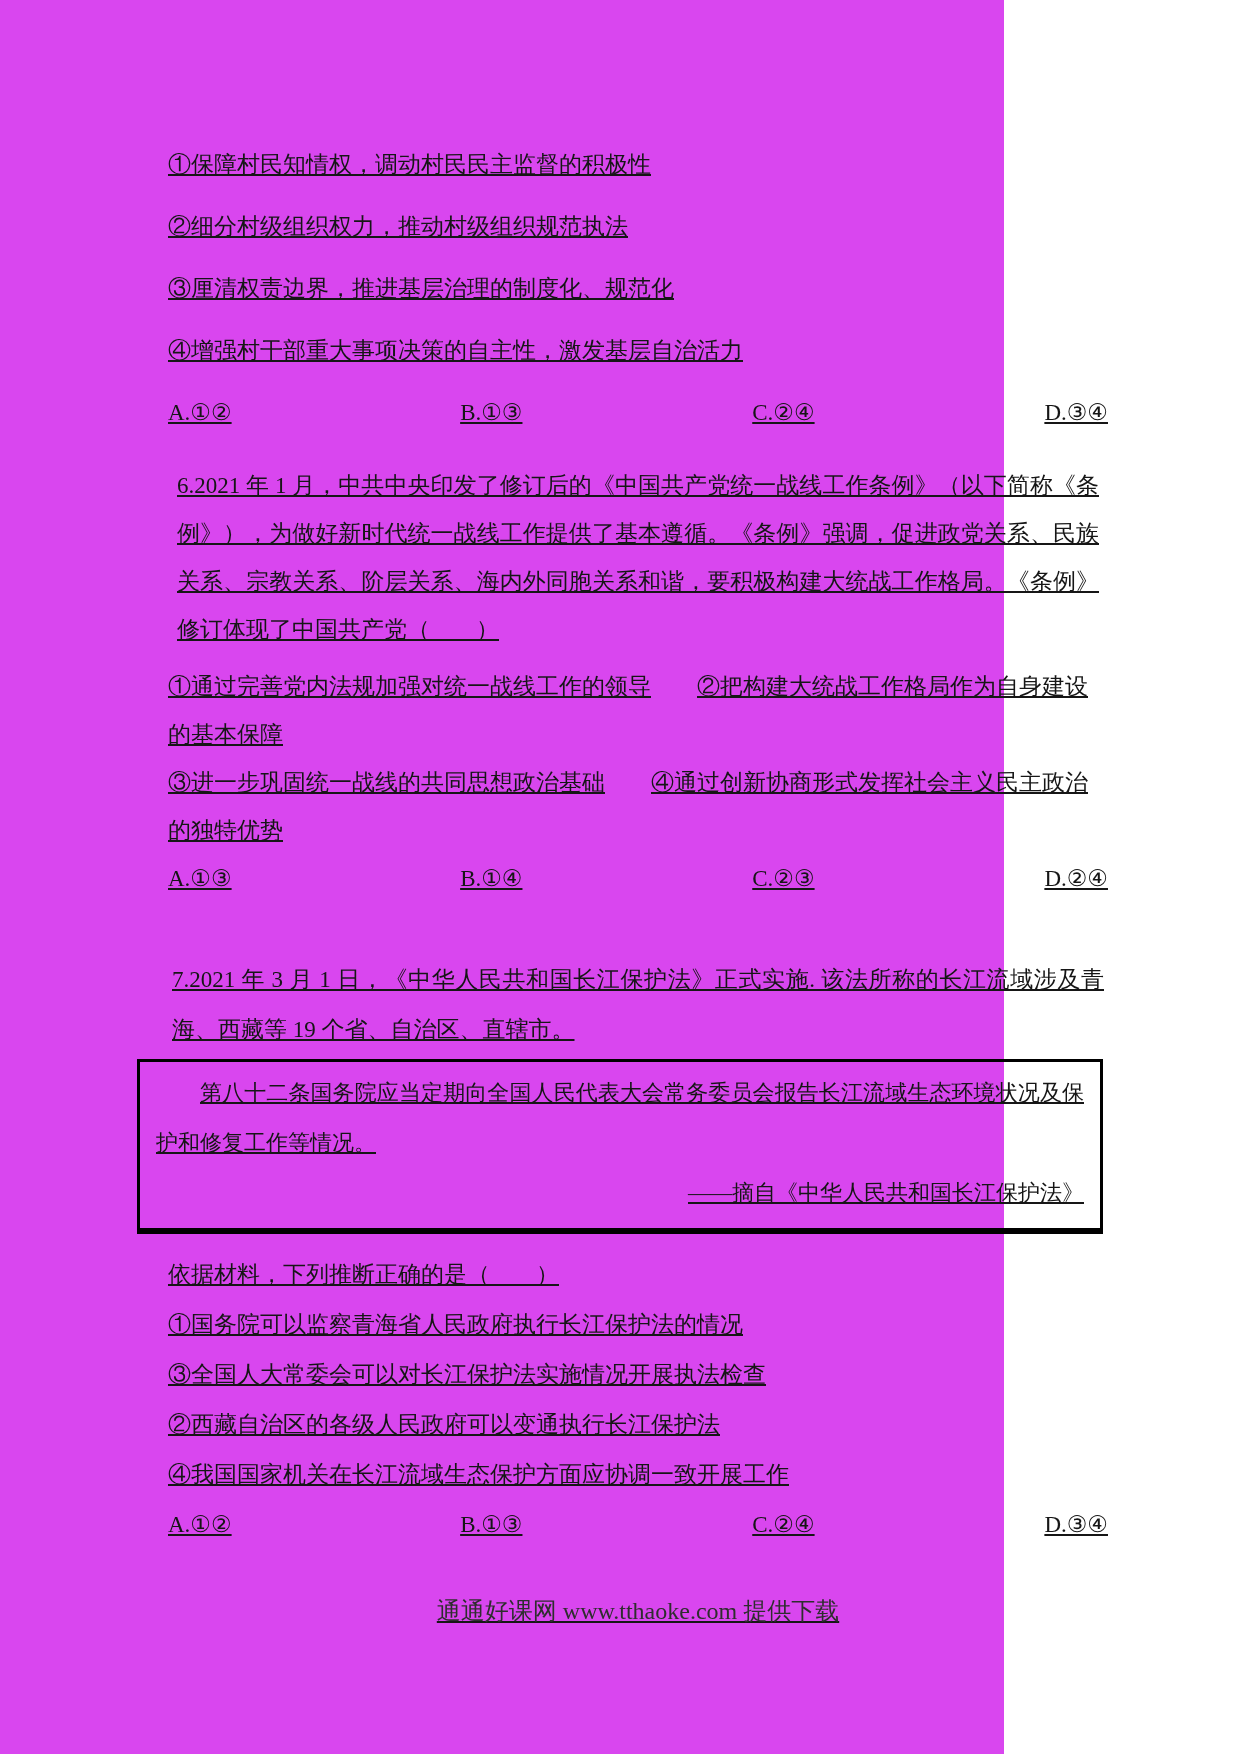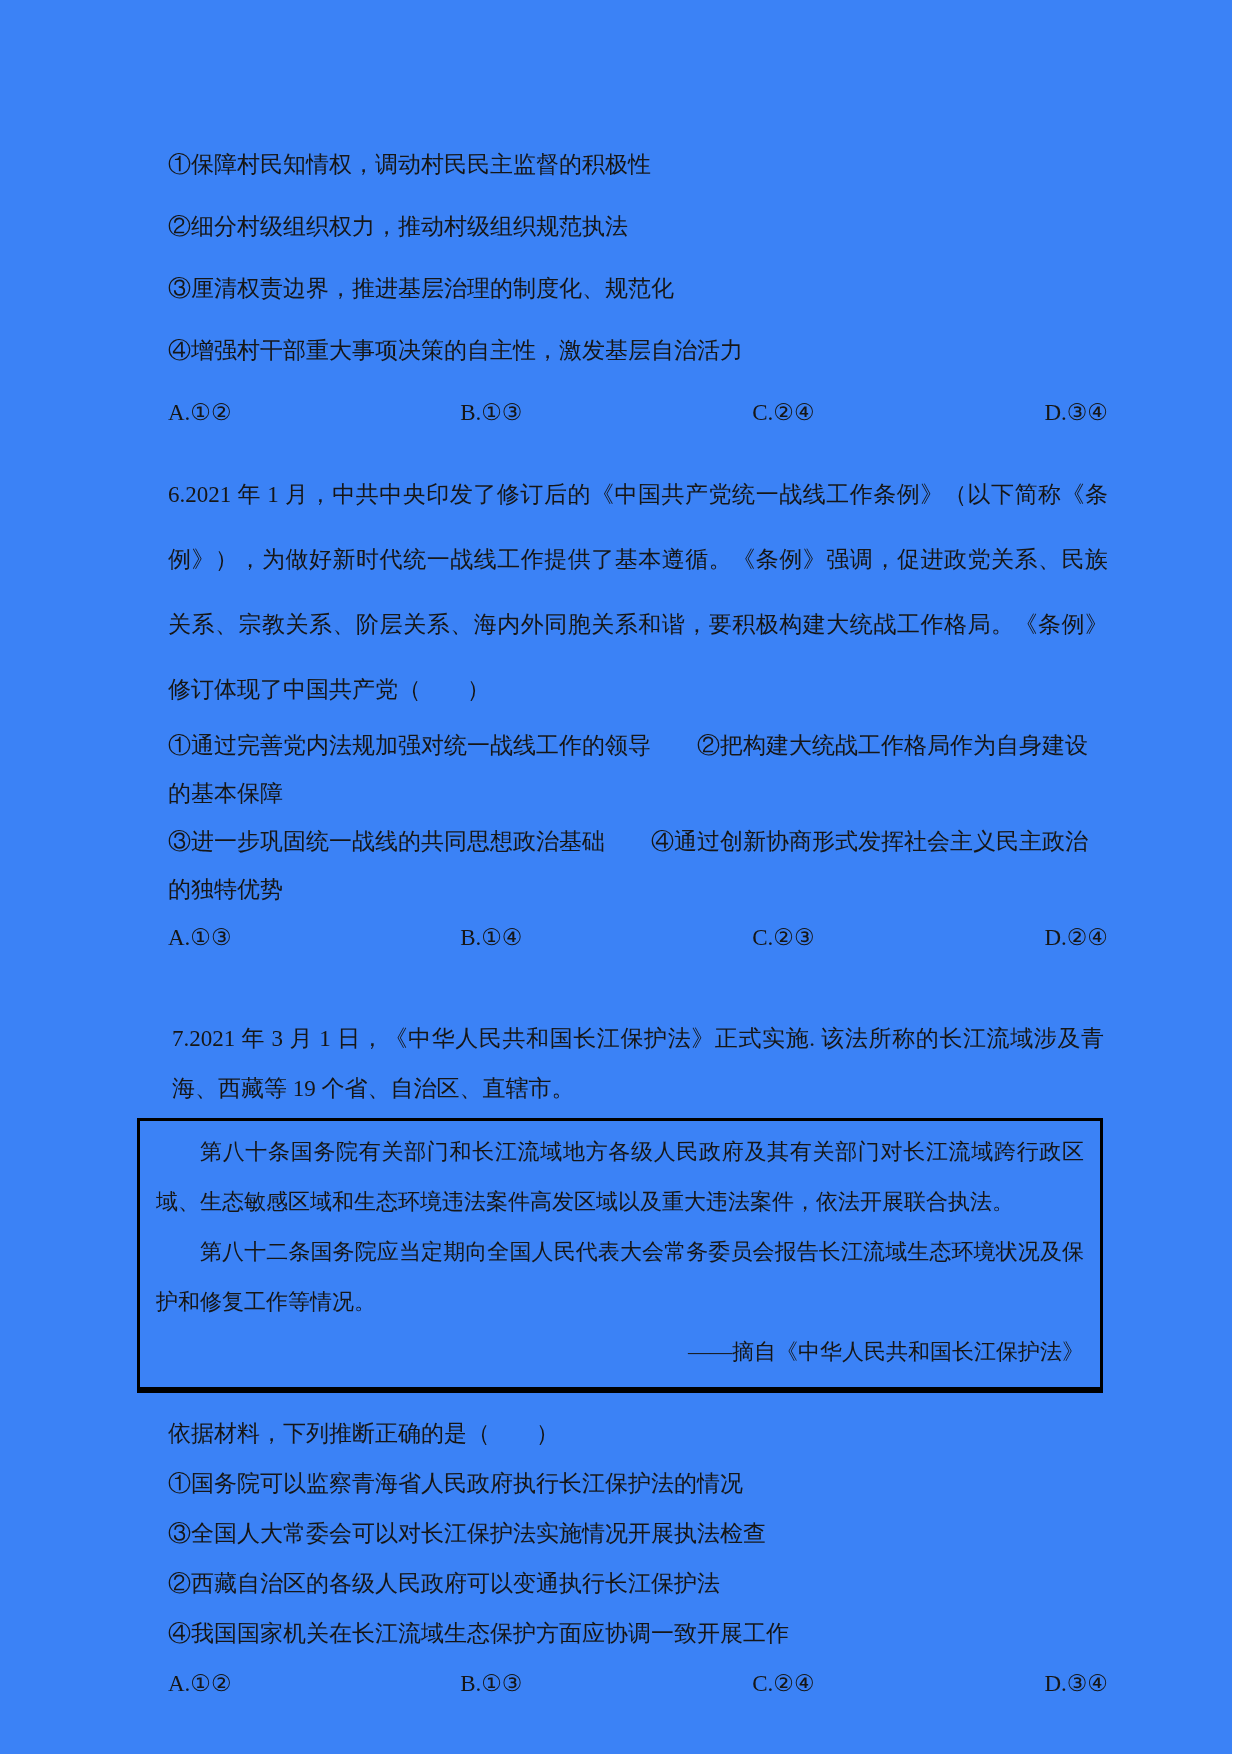--- a/index.html
+++ b/index.html
@@ -7,23 +7,24 @@
     padding: 0;
     background: #ffffff;
     width: 1240px;
     height: 1754px;
     overflow: hidden;
     font-family: "Liberation Serif", "DejaVu Serif", serif;
     color: #161616;
   }
   .page {
     position: relative;
-    width: 1232px;
+    width: 1004px;
     height: 1754px;
-    background: #3b82f6;
+    background: #d946ef;
+    text-decoration: underline;
   }
   .content {
     padding: 134px 132px 0 168px;
     width: 940px;
     font-size: 23px;
   }
   
   .sec-q5 .line {
     line-height: 62px;
     white-space: nowrap;
@@ -37,22 +38,22 @@
   }
   .opts .opt {
     width: 228px;
     flex: 0 0 228px;
     white-space: nowrap;
   }
   .opts .opt:last-child { flex: 0 0 auto; width: auto; }
   
   .sec-q6 { margin-top: 18px; }
   .sec-q6 .stem {
-    margin: 0;
-    line-height: 65px;
+    margin: 9px;
+    line-height: 48px;
     text-align: justify;
   }
   .sec-q6 .pair {
     line-height: 48px;
   }
   .sec-q6 .pair .it-first { margin-right: 2em; }
   .sec-q6 .opts { line-height: 48px; }
   
   .sec-q7 { margin-top: 52px; }
   .sec-q7 .stem {
@@ -127,21 +128,20 @@
         <span class="opt">B.①④</span>
         <span class="opt">C.②③</span>
         <span class="opt">D.②④</span>
       </div>
     </section>
 
     <section class="sec-q7">
       <p class="stem">7.2021 年 3 月 1 日，《中华人民共和国长江保护法》正式实施. 该法所称的长江流域涉及青海、西藏等 19 个省、自治区、直辖市。</p>
 
       <div class="excerpt-box">
-        <p>第八十条国务院有关部门和长江流域地方各级人民政府及其有关部门对长江流域跨行政区域、生态敏感区域和生态环境违法案件高发区域以及重大违法案件，依法开展联合执法。</p>
         <p>第八十二条国务院应当定期向全国人民代表大会常务委员会报告长江流域生态环境状况及保护和修复工作等情况。</p>
         <p class="source">——摘自《中华人民共和国长江保护法》</p>
       </div>
 
       <div class="line after-box">依据材料，下列推断正确的是（　　）</div>
       <div class="line">①国务院可以监察青海省人民政府执行长江保护法的情况</div>
       <div class="line">③全国人大常委会可以对长江保护法实施情况开展执法检查</div>
       <div class="line">②西藏自治区的各级人民政府可以变通执行长江保护法</div>
       <div class="line">④我国国家机关在长江流域生态保护方面应协调一致开展工作</div>
       <div class="opts">

